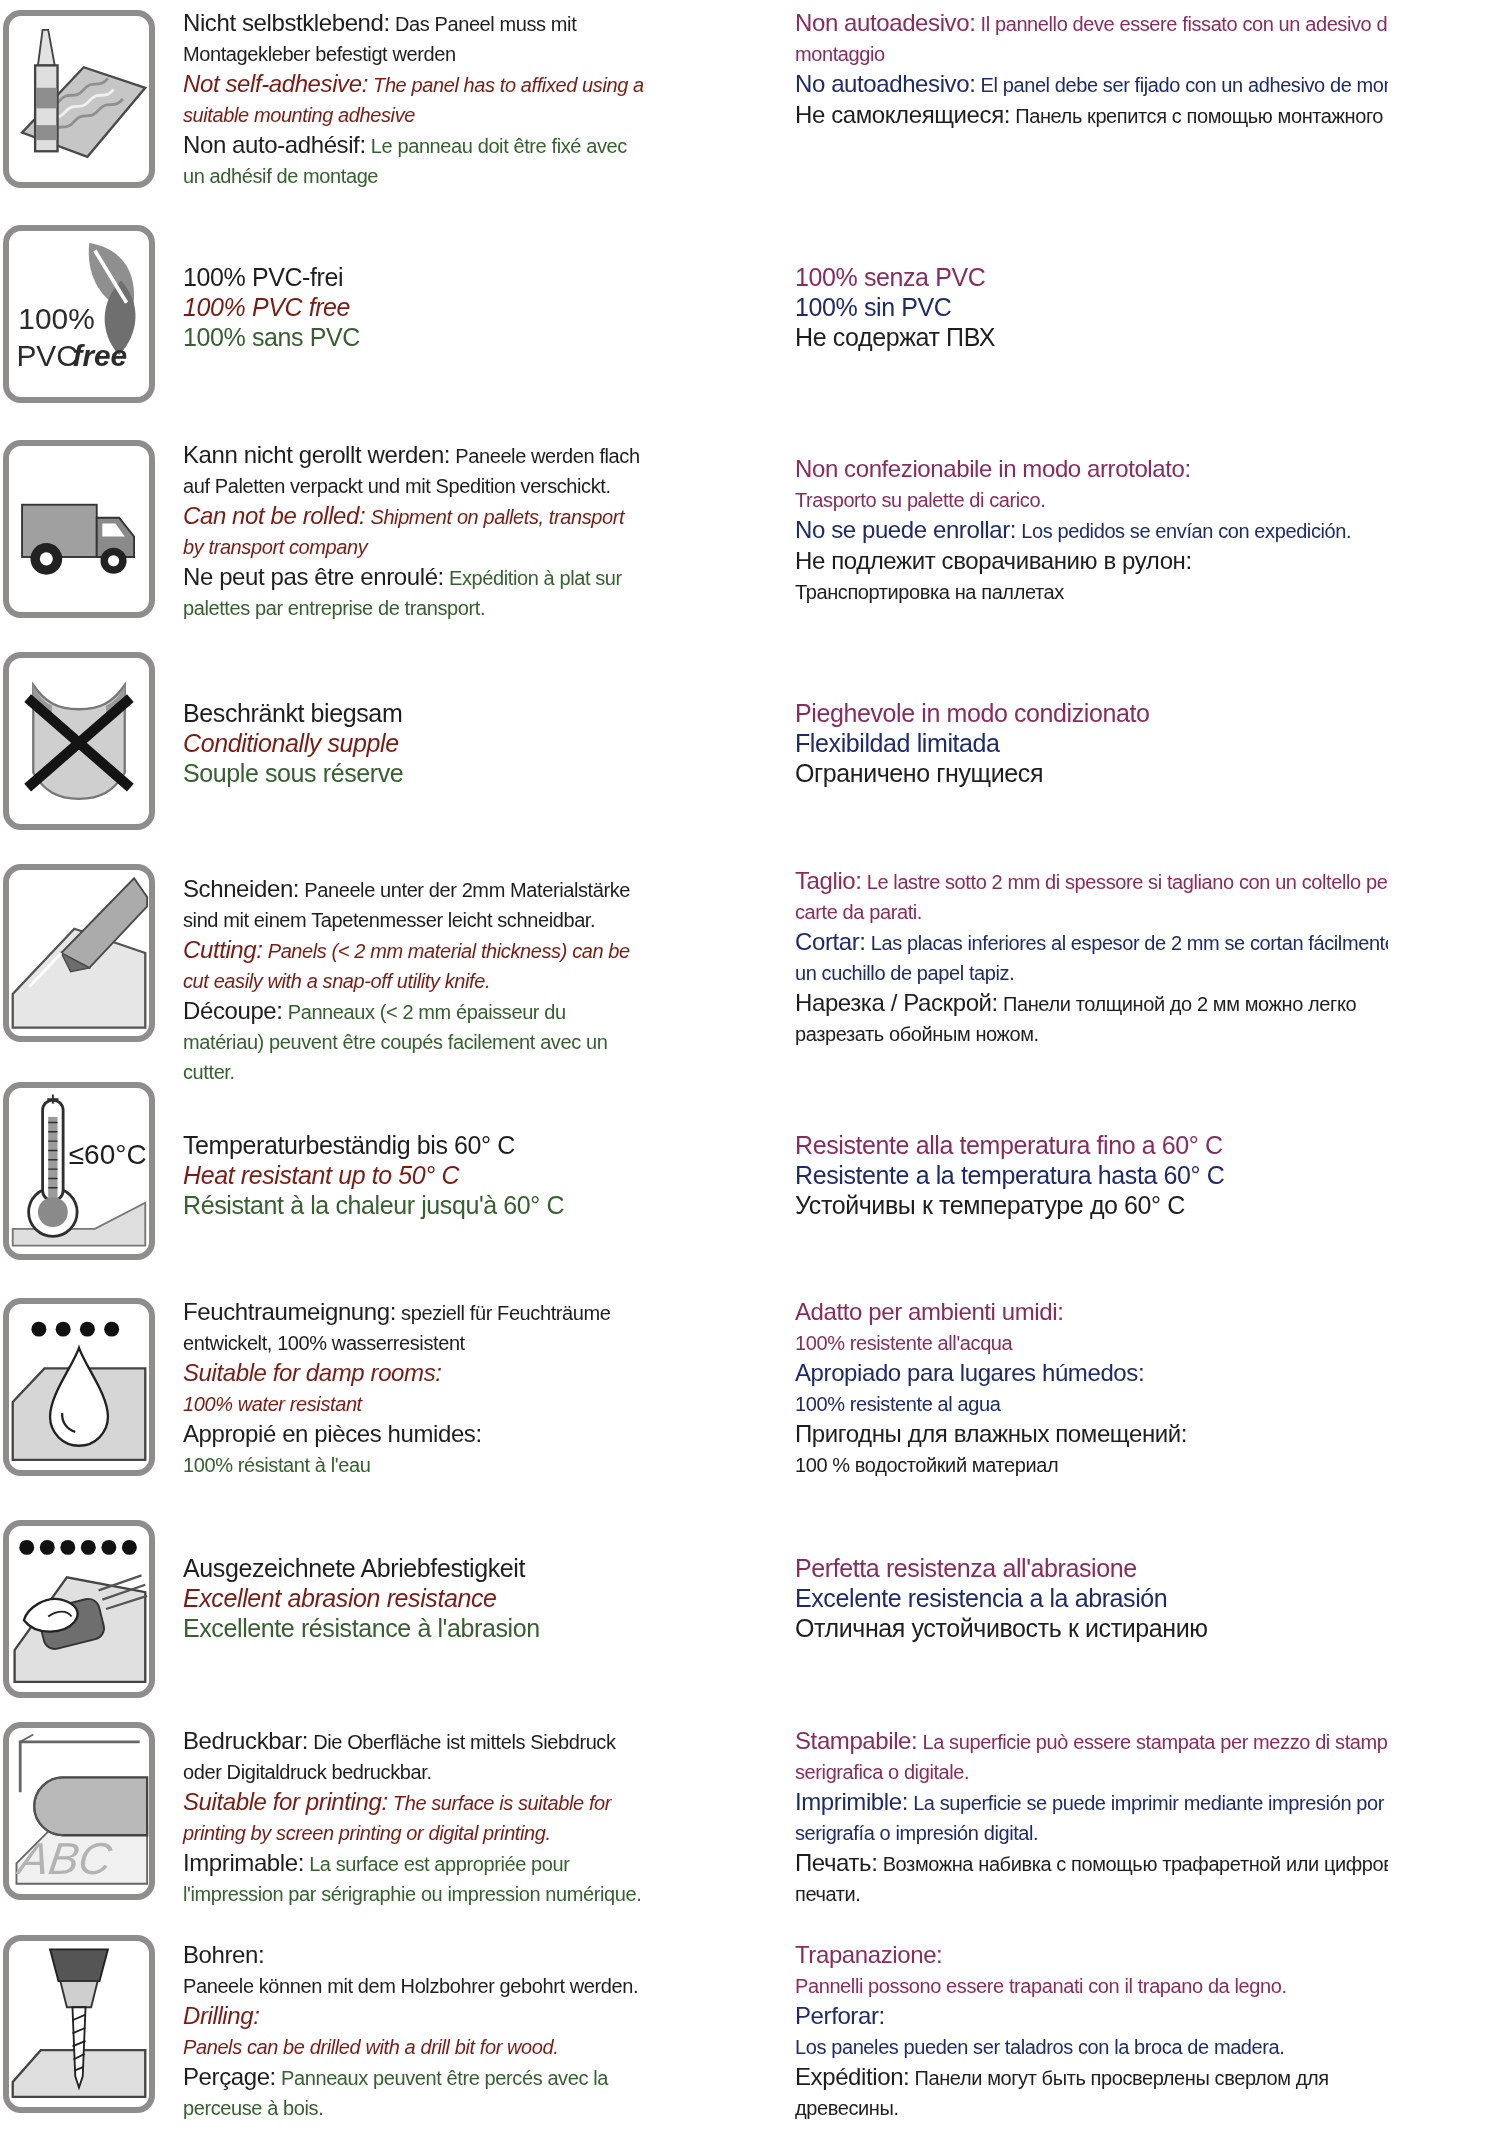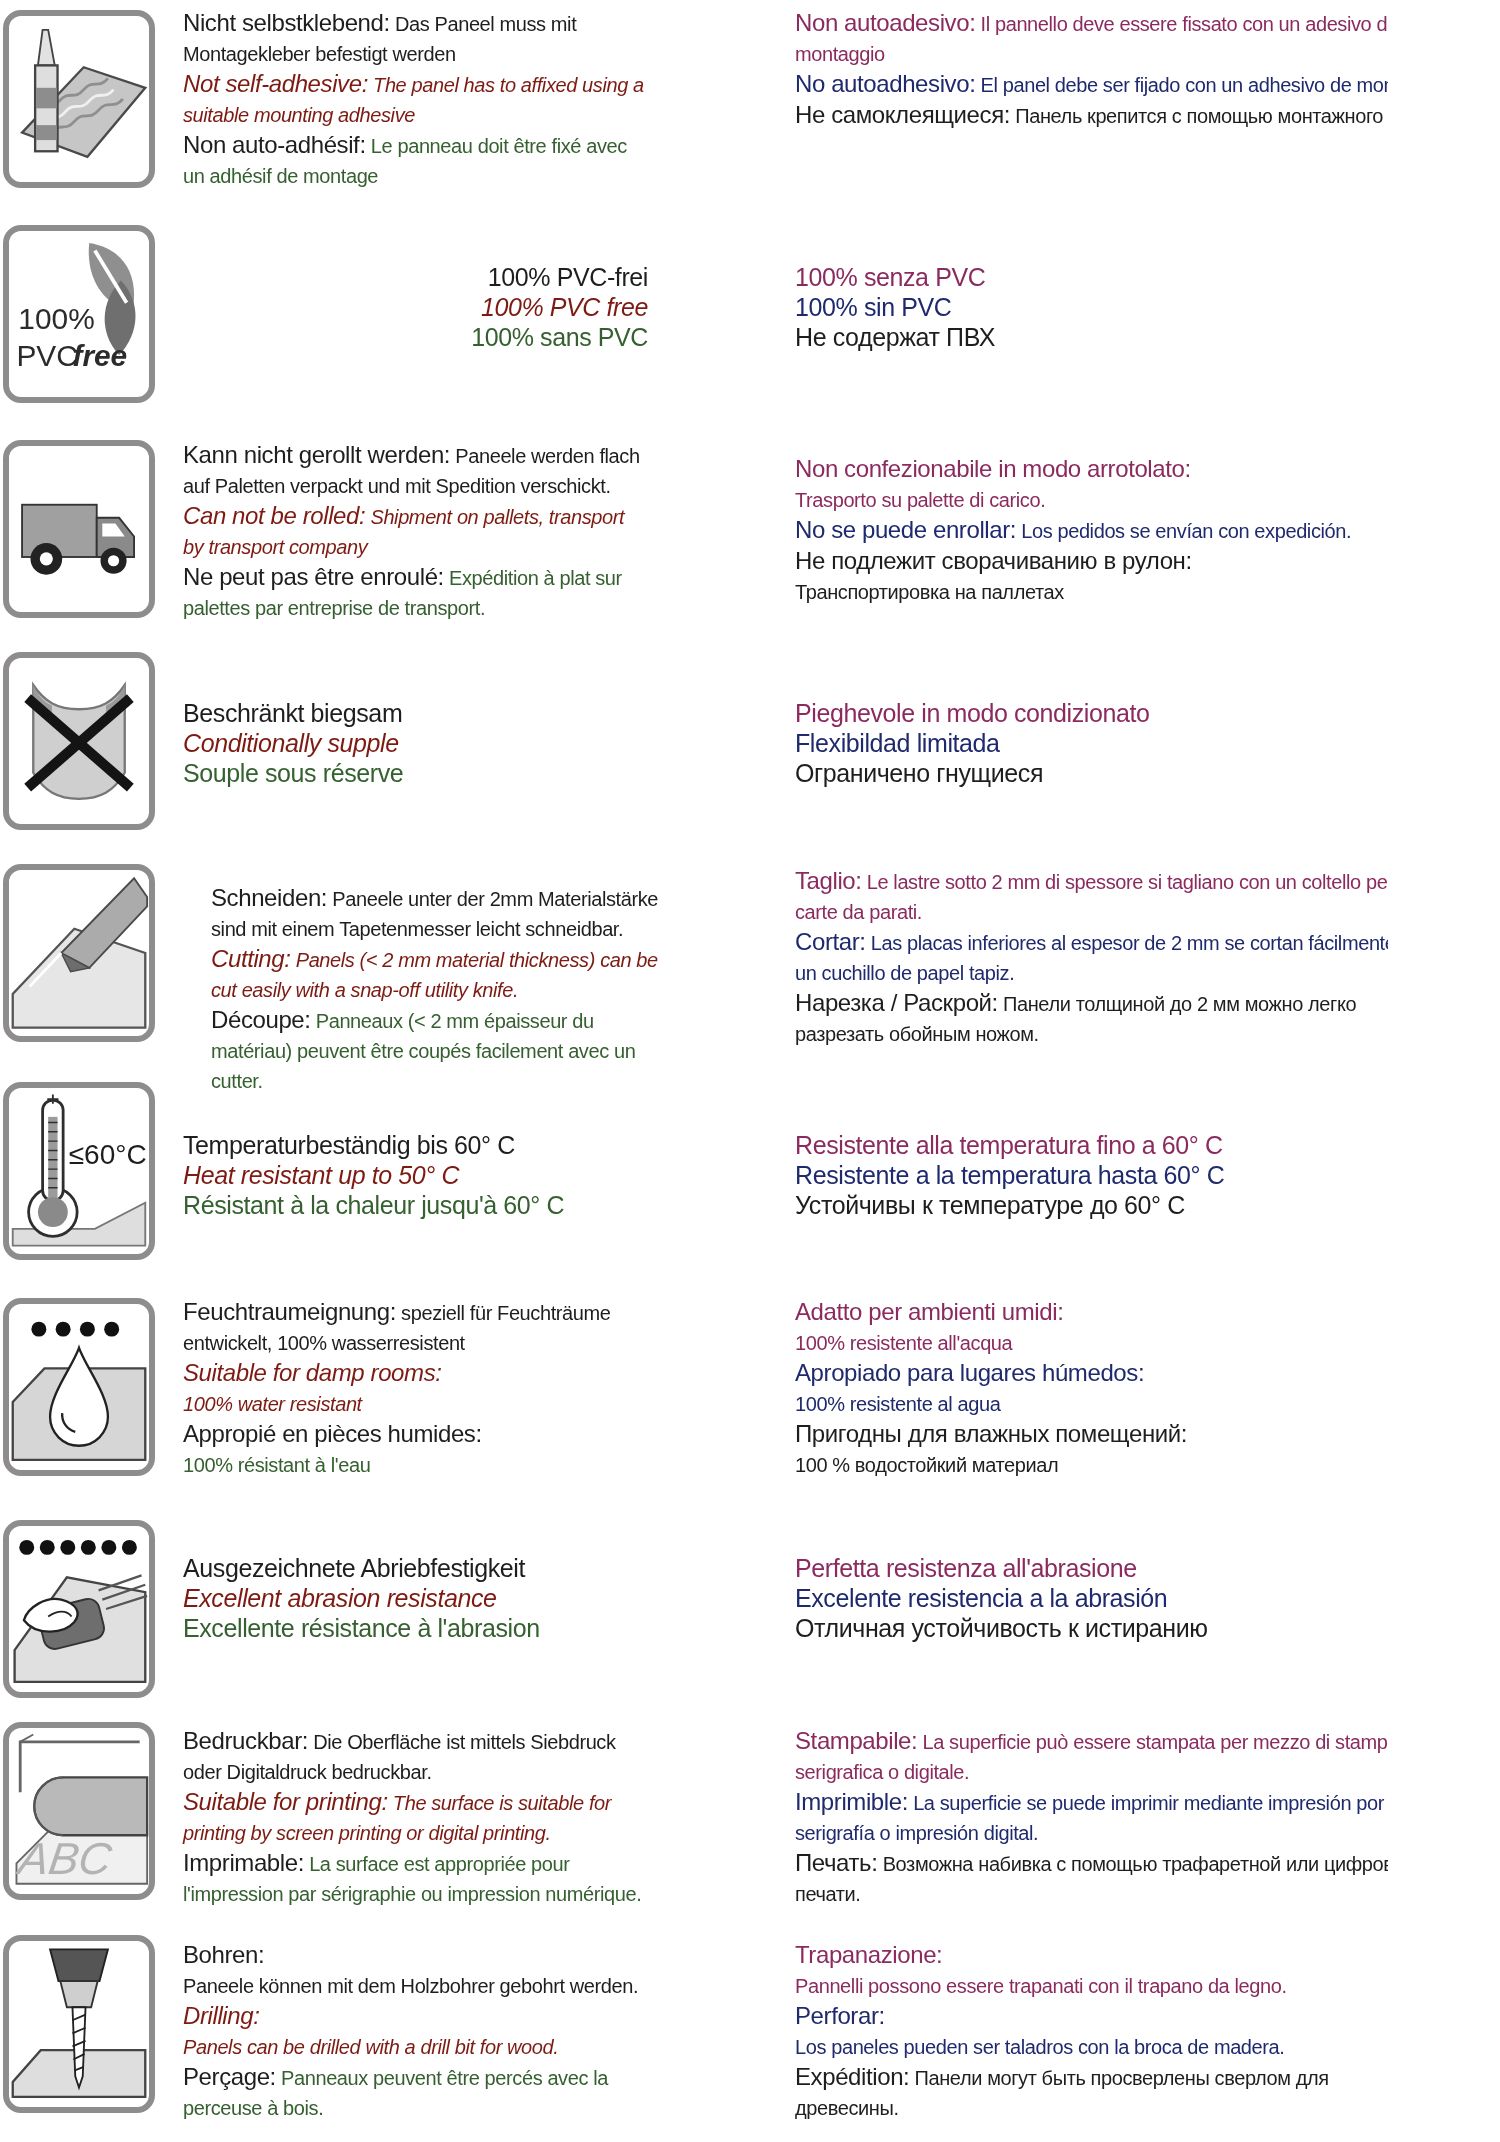--- a/index.html
+++ b/index.html
@@ -59,21 +59,21 @@
       <div class="iconbox" style="top: 0px;">
     <svg viewBox="0 0 150 168">
       <path d="M86,8 C124,14 140,44 132,82 C100,74 82,44 86,8 Z" fill="#8f8f8f"></path>
       <path d="M120,48 C142,72 140,104 118,128 C96,104 98,70 120,48 Z" fill="#6f6f6f"></path>
       <path d="M92,16 L126,72" stroke="#ffffff" stroke-width="4" fill="none"></path>
       <text x="10" y="100" font-size="32" fill="#2b2b2b">100%</text>
       <text x="8" y="140" font-size="32" fill="#2b2b2b">PVC</text>
       <text x="68" y="140" font-size="32" font-weight="bold" font-style="italic" fill="#2b2b2b">free</text>
     </svg>
       </div>
-      <div class="textcol left" style="top: 37px; text-align: right;">
+      <div class="textcol left" style="top: 37px;">
         <div class="line lang-de size-lg"><span class="body">100% PVC-frei</span></div>
         <div class="line lang-en size-lg"><span class="body">100% PVC free</span></div>
         <div class="line lang-fr size-lg"><span class="body">100% sans PVC</span></div>
       </div>
       <div class="textcol right" style="top: 37px;">
         <div class="line lang-it size-lg"><span class="body">100% senza PVC</span></div>
         <div class="line lang-es size-lg"><span class="body">100% sin PVC</span></div>
         <div class="line lang-ru size-lg"><span class="body">Не содержат ПВХ</span></div>
       </div>
     </div>
@@ -125,21 +125,21 @@
     </div>
     <div class="row" style="top: 862px;">
       <div class="iconbox" style="top: 2px;">
     <svg viewBox="0 0 150 168">
       <polygon points="4,164 4,128 70,58 146,84 146,164" fill="#e6e6e6" stroke="#555555" stroke-width="2.5"></polygon>
       <polygon points="56,84 134,4 148,24 148,34 86,100" fill="#ababab" stroke="#4a4a4a" stroke-width="2"></polygon>
       <polygon points="56,84 86,100 66,104" fill="#6d6d6d" stroke="#4a4a4a" stroke-width="1.5"></polygon>
       <line x1="56" y1="84" x2="22" y2="120" stroke="#ffffff" stroke-width="3"></line>
     </svg>
       </div>
-      <div class="textcol left" style="top: 21px; margin-left: 28px;">
+      <div class="textcol left" style="top: 12px;">
         <div class="line lang-de"><span class="head">Schneiden:</span> <span class="body">Paneele unter der 2mm Materialstärke sind mit einem Tapetenmesser leicht schneidbar.</span></div>
         <div class="line lang-en"><span class="head">Cutting:</span> <span class="body">Panels (&lt; 2 mm material thickness) can be cut easily with a snap-off utility knife.</span></div>
         <div class="line lang-fr"><span class="head">Découpe:</span> <span class="body">Panneaux (&lt; 2 mm épaisseur du matériau) peuvent être coupés facilement avec un cutter.</span></div>
       </div>
       <div class="textcol right" style="top: 4px;">
         <div class="line lang-it"><span class="head">Taglio:</span> <span class="body">Le lastre sotto 2 mm di spessore si tagliano con un coltello per carte da parati.</span></div>
         <div class="line lang-es"><span class="head">Cortar:</span> <span class="body">Las placas inferiores al espesor de 2 mm se cortan fácilmente con un cuchillo de papel tapiz.</span></div>
         <div class="line lang-ru"><span class="head">Нарезка / Раскрой:</span> <span class="body">Панели толщиной до 2 мм можно легко разрезать обойным ножом.</span></div>
       </div>
     </div>

